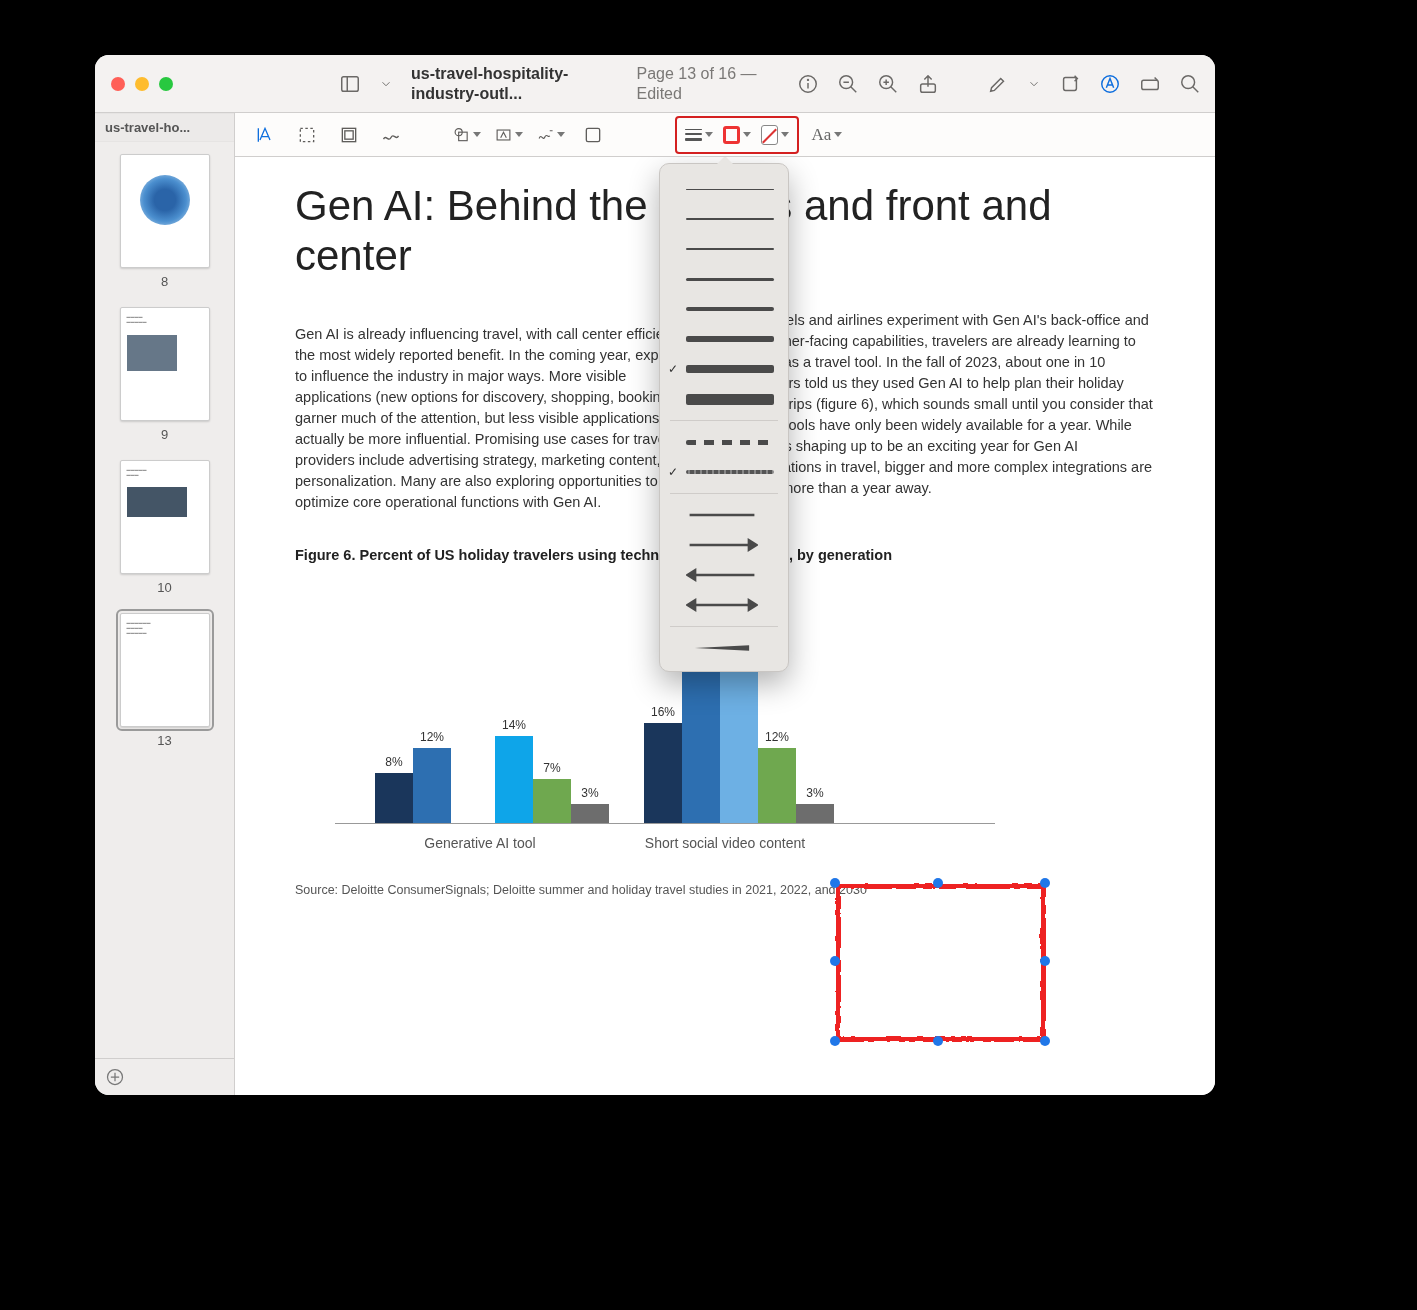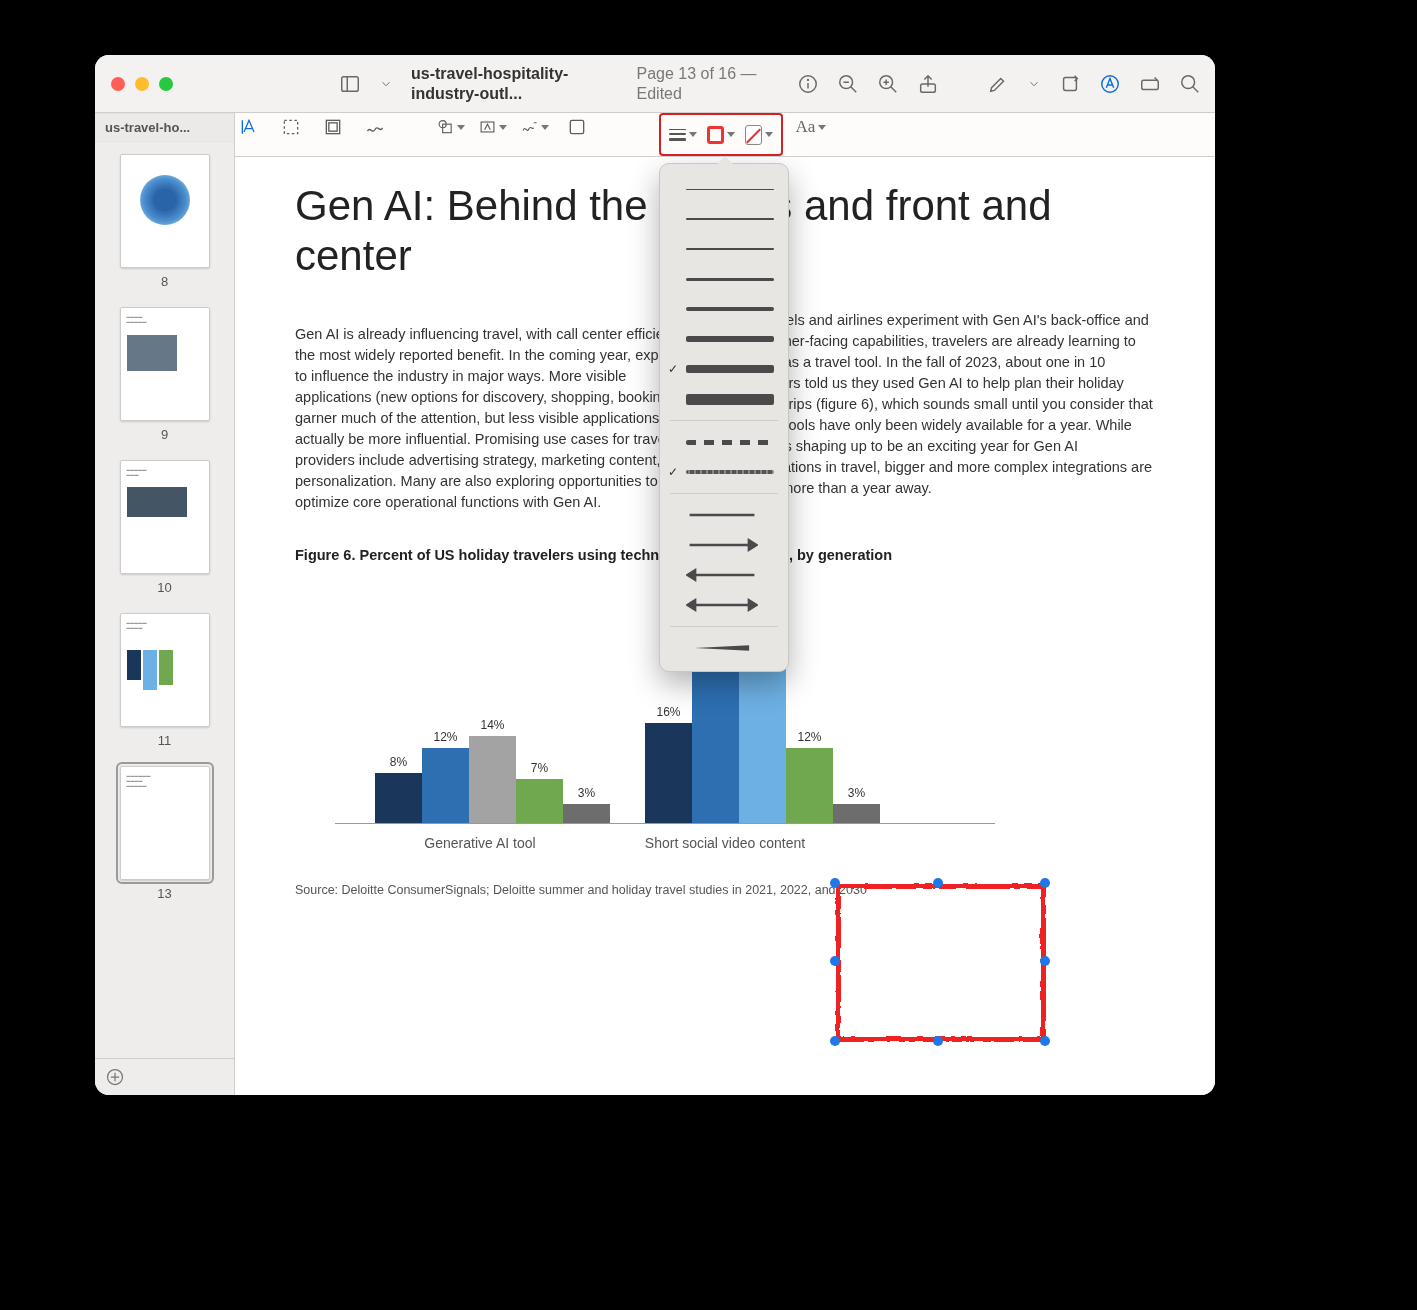--- a/index.html
+++ b/index.html
@@ -35,42 +35,42 @@
   .lower{flex:1;display:flex;min-height:0;}
   .sidebar{width:140px;background:var(--chrome2);border-right:1px solid var(--border);display:flex;flex-direction:column;}
   .side-title{border-top:1px solid #e6e4e3;border-bottom:1px solid #e6e4e3;background:#eceae9;font-size:13px;color:#555;font-weight:600;padding:6px 10px;white-space:nowrap;overflow:hidden;text-overflow:ellipsis;}
   .thumbs{flex:1;overflow:hidden;padding:6px 0;}
   .thumb{display:flex;flex-direction:column;align-items:center;margin:6px 0 18px;}
   .thumb .page{width:90px;height:114px;background:#fff;border:1px solid #ccc;border-radius:2px;box-shadow:0 1px 2px rgba(0,0,0,.15);overflow:hidden;position:relative;}
   .thumb .num{margin-top:6px;font-size:13px;color:#555;}
   .thumb.sel .page{outline:2px solid #9a9a9a;outline-offset:2px;}
   .side-foot{padding:8px 10px;border-top:1px solid var(--border);display:flex;}
   .main{flex:1;display:flex;flex-direction:column;min-width:0;}
-  .markup-bar{height:44px;background:#fdfcfb;border-bottom:1px solid var(--border);display:flex;gap:14px;padding:0 0;color:#5f5d5b;position:relative;}
+  .markup-bar{height:44px;background:#fdfcfb;border-bottom:1px solid var(--border);display:flex;align-items:center;gap:14px;padding:0 16px;color:#5f5d5b;position:relative;}
   .mk{width:28px;height:28px;display:flex;align-items:center;justify-content:center;border-radius:5px;}
   .mk svg{width:20px;height:20px;stroke:currentColor;fill:none;stroke-width:1.6;}
   .mk.active{color:var(--accent);}
   .mk.chev::after{content:"";width:0;height:0;border-left:4px solid transparent;border-right:4px solid transparent;border-top:5px solid #777;margin-left:3px;}
   .mk-group{display:flex;align-items:center;gap:10px;padding:3px 8px;}
   .focus-group{border:2.5px solid var(--red);border-radius:4px;}
   .swatch-red{width:18px;height:18px;border:3px solid #e33;border-radius:3px;}
   .swatch-no{width:20px;height:20px;border:1.5px solid #888;border-radius:3px;position:relative;background:#fff;}
   .swatch-no::after{content:"";position:absolute;left:-2px;right:-2px;top:50%;border-top:2px solid #d33;transform:rotate(-45deg);}
   .lines-btn{display:flex;flex-direction:column;gap:3px;justify-content:center;width:20px;}
   .lines-btn i{height:2px;background:#555;border-radius:1px;}
   .lines-btn i:nth-child(1){height:1px;} .lines-btn i:nth-child(3){height:3px;}
   .aa{font-size:17px;color:#666;font-family:Georgia,serif;display:flex;align-items:center;}
   .content{flex:1;overflow:hidden;position:relative;background:#fff;padding:24px 60px 40px 60px;color:#222;}
   h1{font-weight:400;font-size:42px;line-height:1.2;margin:0 0 28px 0;color:#222;}
   .cols{column-count:2;column-gap:40px;font-size:14.5px;line-height:1.45;color:#333;}
   .fig-title{font-weight:700;margin:26px 0 18px;font-size:14.5px;}
   .chart-wrap{position:relative;width:700px;height:260px;margin-top:30px;}
   .chart-groups{position:absolute;left:80px;bottom:30px;display:flex;gap:35px;align-items:flex-end;}
   .grp{display:flex;align-items:flex-end;gap:0;}
-  .bar{width:47px;position:relative;}
+  .bar{width:38px;position:relative;}
   .bar span{position:absolute;top:-18px;left:50%;transform:translateX(-50%);font-size:12px;color:#333;}
   .baseline{position:absolute;left:40px;right:0;bottom:29px;border-top:1.5px solid #999;}
   .xlabels{position:absolute;bottom:2px;left:80px;display:flex;gap:35px;}
   .xlab{width:210px;text-align:center;font-size:14px;color:#555;}
   .legend{margin-top:22px;font-size:13px;color:#444;display:flex;gap:16px;align-items:center;}
   .legend i{width:12px;height:12px;display:inline-block;margin-right:4px;vertical-align:middle;}
   .source{margin-top:30px;font-size:12.5px;color:#555;}
   
   .anno{position:absolute;left:540px;top:290px;width:210px;height:158px;border:5px solid #e22;border-radius:2px;filter:url(#rough);}
   .handle{position:absolute;width:10px;height:10px;background:#2077e8;border-radius:50%;}
@@ -212,30 +212,20 @@
               <div class="mini">▬▬▬▬<br>▬▬▬▬▬<br><br><div style="width:50px;height:36px;background:#678;margin-top:6px"></div></div>
             </div>
             <div class="num">9</div>
           </div>
         <div class="thumb">
             <div class="page">
               <div class="mini">▬▬▬▬▬<br>▬▬▬<br><div style="width:60px;height:30px;background:#456;margin-top:10px"></div></div>
             </div>
             <div class="num">10</div>
           </div>
-        <div class="thumb">
-            <div class="page">
-              <div class="mini">▬▬▬▬▬<br>▬▬▬▬<br><div style="display:flex;gap:2px;margin-top:20px">
-                  <i style="width:14px;height:30px;background:#1a365b"></i>
-                  <i style="width:14px;height:40px;background:#6db0e4"></i>
-                  <i style="width:14px;height:35px;background:#6fa84f"></i>
-                </div></div>
-            </div>
-            <div class="num">11</div>
-          </div>
         <div class="thumb sel">
             <div class="page">
               <div class="mini">▬▬▬▬▬▬<br>▬▬▬▬<br>▬▬▬▬▬</div>
             </div>
             <div class="num">13</div>
           </div>
       </div>
       <div class="side-foot">
         <div class="plus-btn"><svg viewBox="0 0 24 24">
               <circle cx="12" cy="12" r="9"></circle>
@@ -326,21 +316,21 @@
         <div class="chart-wrap">
           <div class="baseline"></div>
           <div class="chart-groups" id="chart-groups">
               <div class="grp">
                 <div class="bar" style="height: 49.6px; background: rgb(26, 54, 91);">
                   <span>8%</span>
                 </div>
                 <div class="bar" style="height: 74.4px; background: rgb(45, 111, 177);">
                   <span>12%</span>
                 </div>
-                <div class="bar" style="height: 86.8px; background: #a3a3a3;">
+                <div class="bar" style="height: 86.8px; background: #0ea5e9; margin-left: 44px;">
                   <span>14%</span>
                 </div>
                 <div class="bar" style="height: 43.4px; background: rgb(111, 168, 79);">
                   <span>7%</span>
                 </div>
                 <div class="bar" style="height: 18.6px; background: rgb(109, 109, 109);">
                   <span>3%</span>
                 </div>
               </div>
               <div class="grp">

